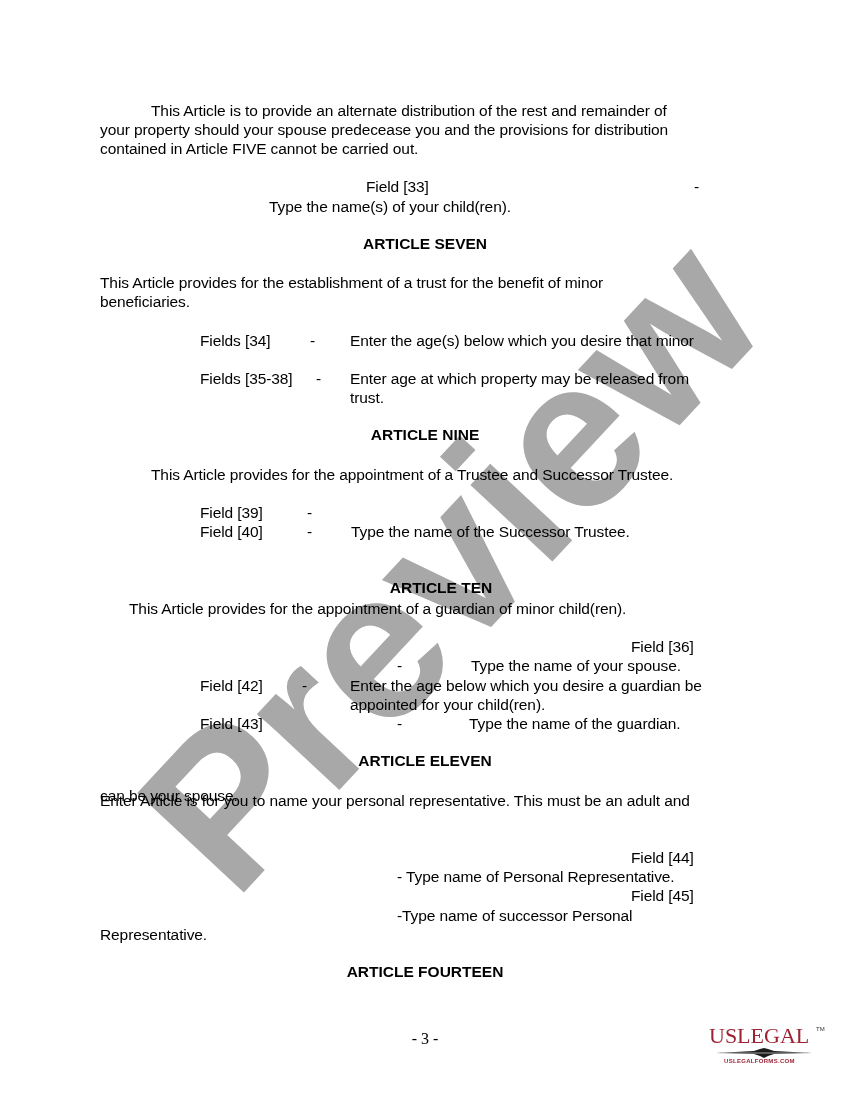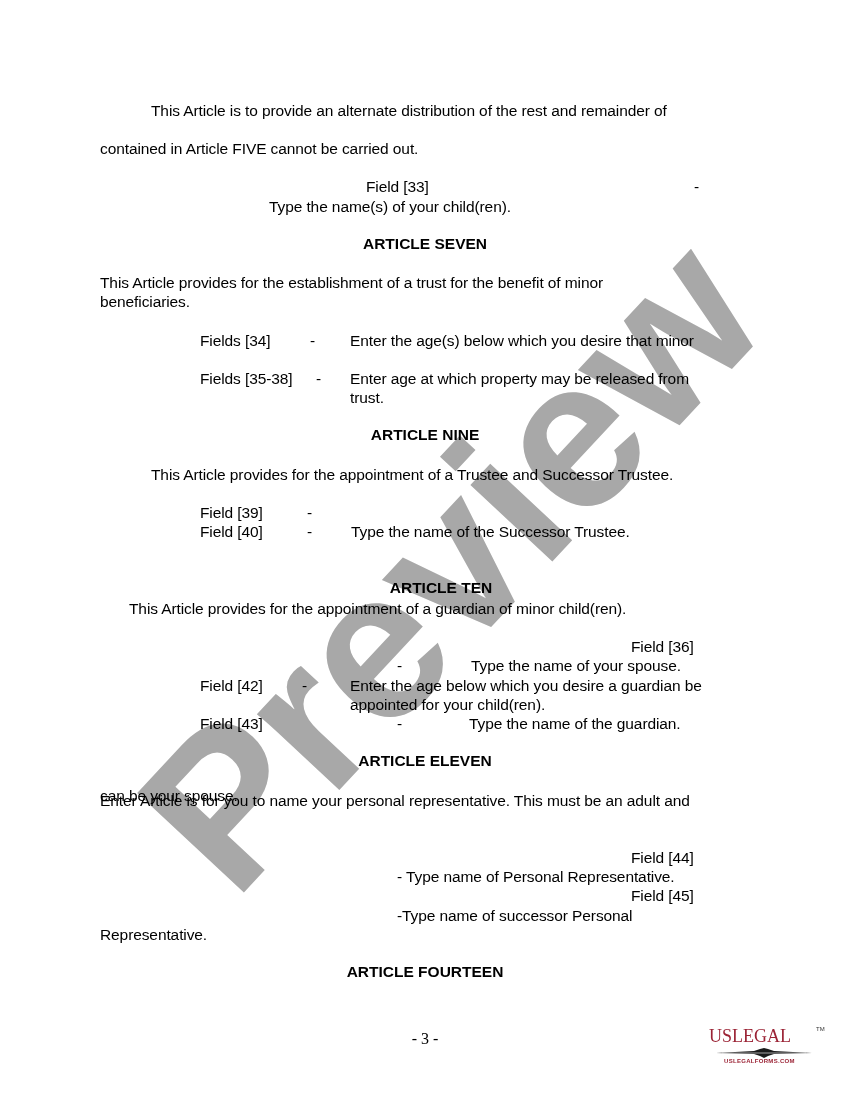--- a/index.html
+++ b/index.html
@@ -9,39 +9,40 @@
   .t { position: absolute; font-size: 15.5px; line-height: 19px; white-space: nowrap; letter-spacing: -0.1px; }
   .h { position: absolute; font-size: 15.5px; font-weight: bold; width: 850px; text-align: center; left: 0; }
   .watermark { position: absolute; left: 0; top: 0; width: 850px; height: 1100px; pointer-events: none; z-index: 1; }
   .wm-text { position: absolute; left: 60px; top: 475px; font-family: "Liberation Sans", sans-serif;
              font-weight: bold; font-size: 212px; color: #a8a8a8; transform: rotate(-47deg);
              transform-origin: 50% 50%; width: 760px; text-align: center; line-height: 200px; letter-spacing: -2px; }
   .content { position: absolute; left: 0; top: 0; width: 814px; height: 1100px; z-index: 2; }
   .pagenum { position: absolute; left: 0; width: 850px; top: 1030px; text-align: center;
              font-family: "Liberation Serif", serif; font-size: 16px; }
   .logo { position: absolute; left: 706px; top: 1024px; width: 118px; height: 44px; z-index: 3; }
-  .logo-word { position: absolute; left: 3px; top: 0; font-family: "Liberation Serif", serif; font-size: 18px;
+  .logo-word { position: absolute; left: 3px; top: 0; font-family: "Liberation Serif", serif; font-size: 22px;
                color: #9b2335; letter-spacing: 0px; line-height: 24px; }
   .logo-tm { position: absolute; left: 110px; top: 2px; font-size: 6px; color: #333; font-family: "Liberation Sans", sans-serif; }
   .logo-eagle { position: absolute; left: 8px; top: 24px; width: 100px; height: 10px; }
   .logo-url { position: absolute; left: 18px; top: 34px; font-size: 6px; color: #9b2335; font-weight: bold;
               letter-spacing: 0.3px; font-family: "Liberation Sans", sans-serif; }
 </style>
 </head>
 <body>
 
 <div class="page">
 
   <div class="watermark">
     <div class="wm-text">Preview</div>
   </div>
 
   <div class="content">
 
     <div class="t" style="left:151px; top:101px;">This Article is to provide an alternate distribution of the rest and remainder of</div>
+    <div class="t" style="left:100px; top:120px;">your property should your spouse predecease you and the provisions for distribution</div>
     <div class="t" style="left:100px; top:139px;">contained in Article FIVE cannot be carried out.</div>
     <div class="t" style="left:366px; top:177px;">Field [33]</div>
     <div class="t" style="left:694px; top:177px;">-</div>
     <div class="t" style="left:269px; top:197px;">Type the name(s) of your child(ren).</div>
 
     <div class="h" style="top:235px;">ARTICLE SEVEN</div>
     <div class="t" style="left:100px; top:273px;">This Article provides for the establishment of a trust for the benefit of minor</div>
     <div class="t" style="left:100px; top:292px;">beneficiaries.</div>
 
     <div class="t" style="left:200px; top:331px;">Fields [34]</div>

